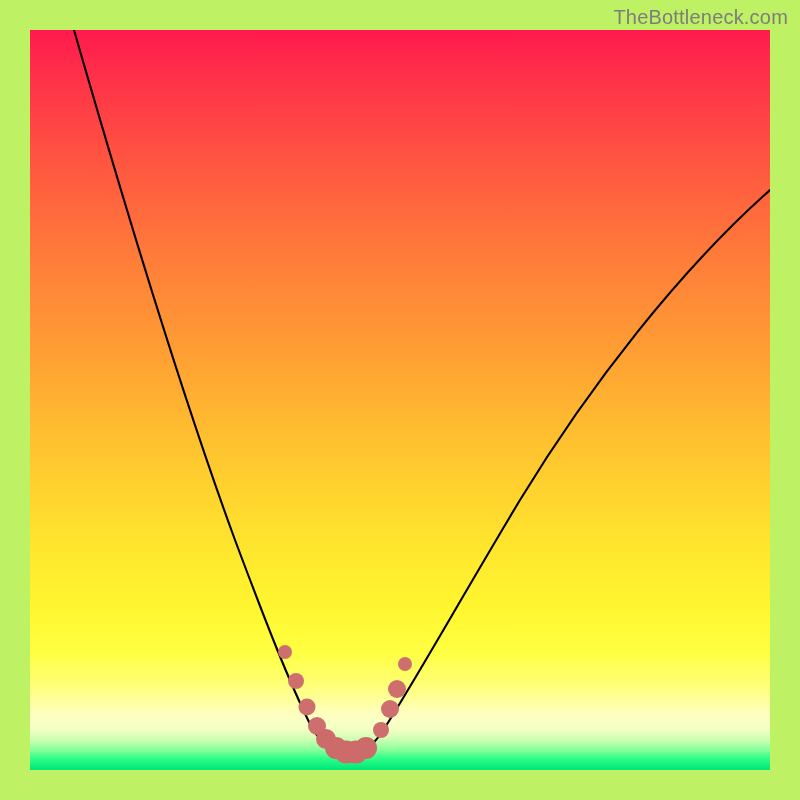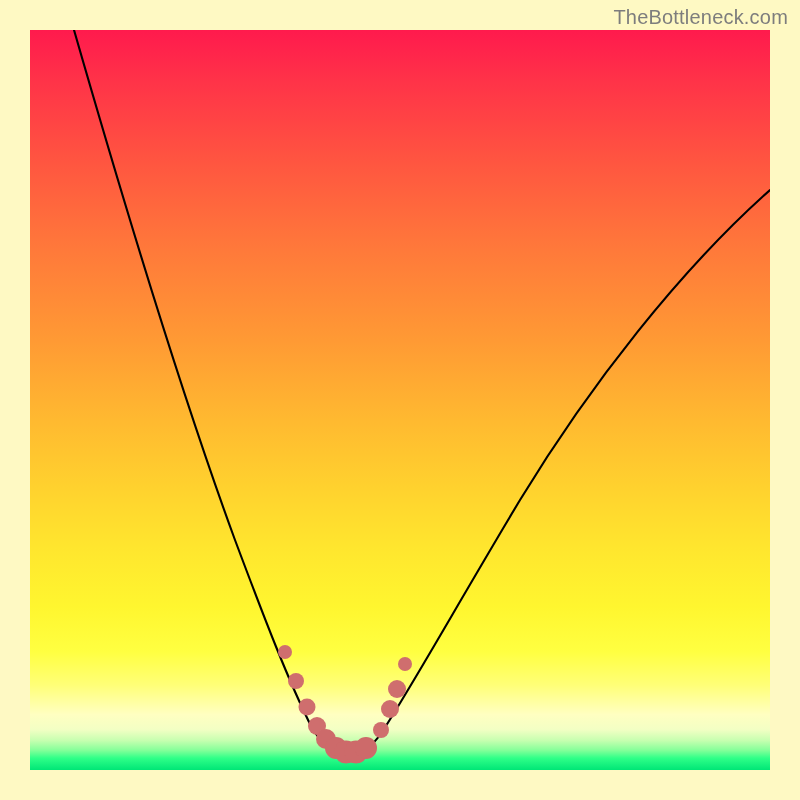--- a/index.html
+++ b/index.html
@@ -9,21 +9,21 @@
     height: 800px;
     overflow: hidden;
     background: #000;
     font-family: Arial, Helvetica, sans-serif;
   }
   .frame {
     position: absolute;
     top: 0; left: 0;
     width: 800px;
     height: 800px;
-    background: #fef9c3;
+    background: #bef264;
   }
   .plot-area {
     position: absolute;
     top: 30px;
     left: 30px;
     width: 740px;
     height: 740px;
     
     background: linear-gradient(
       to bottom,

